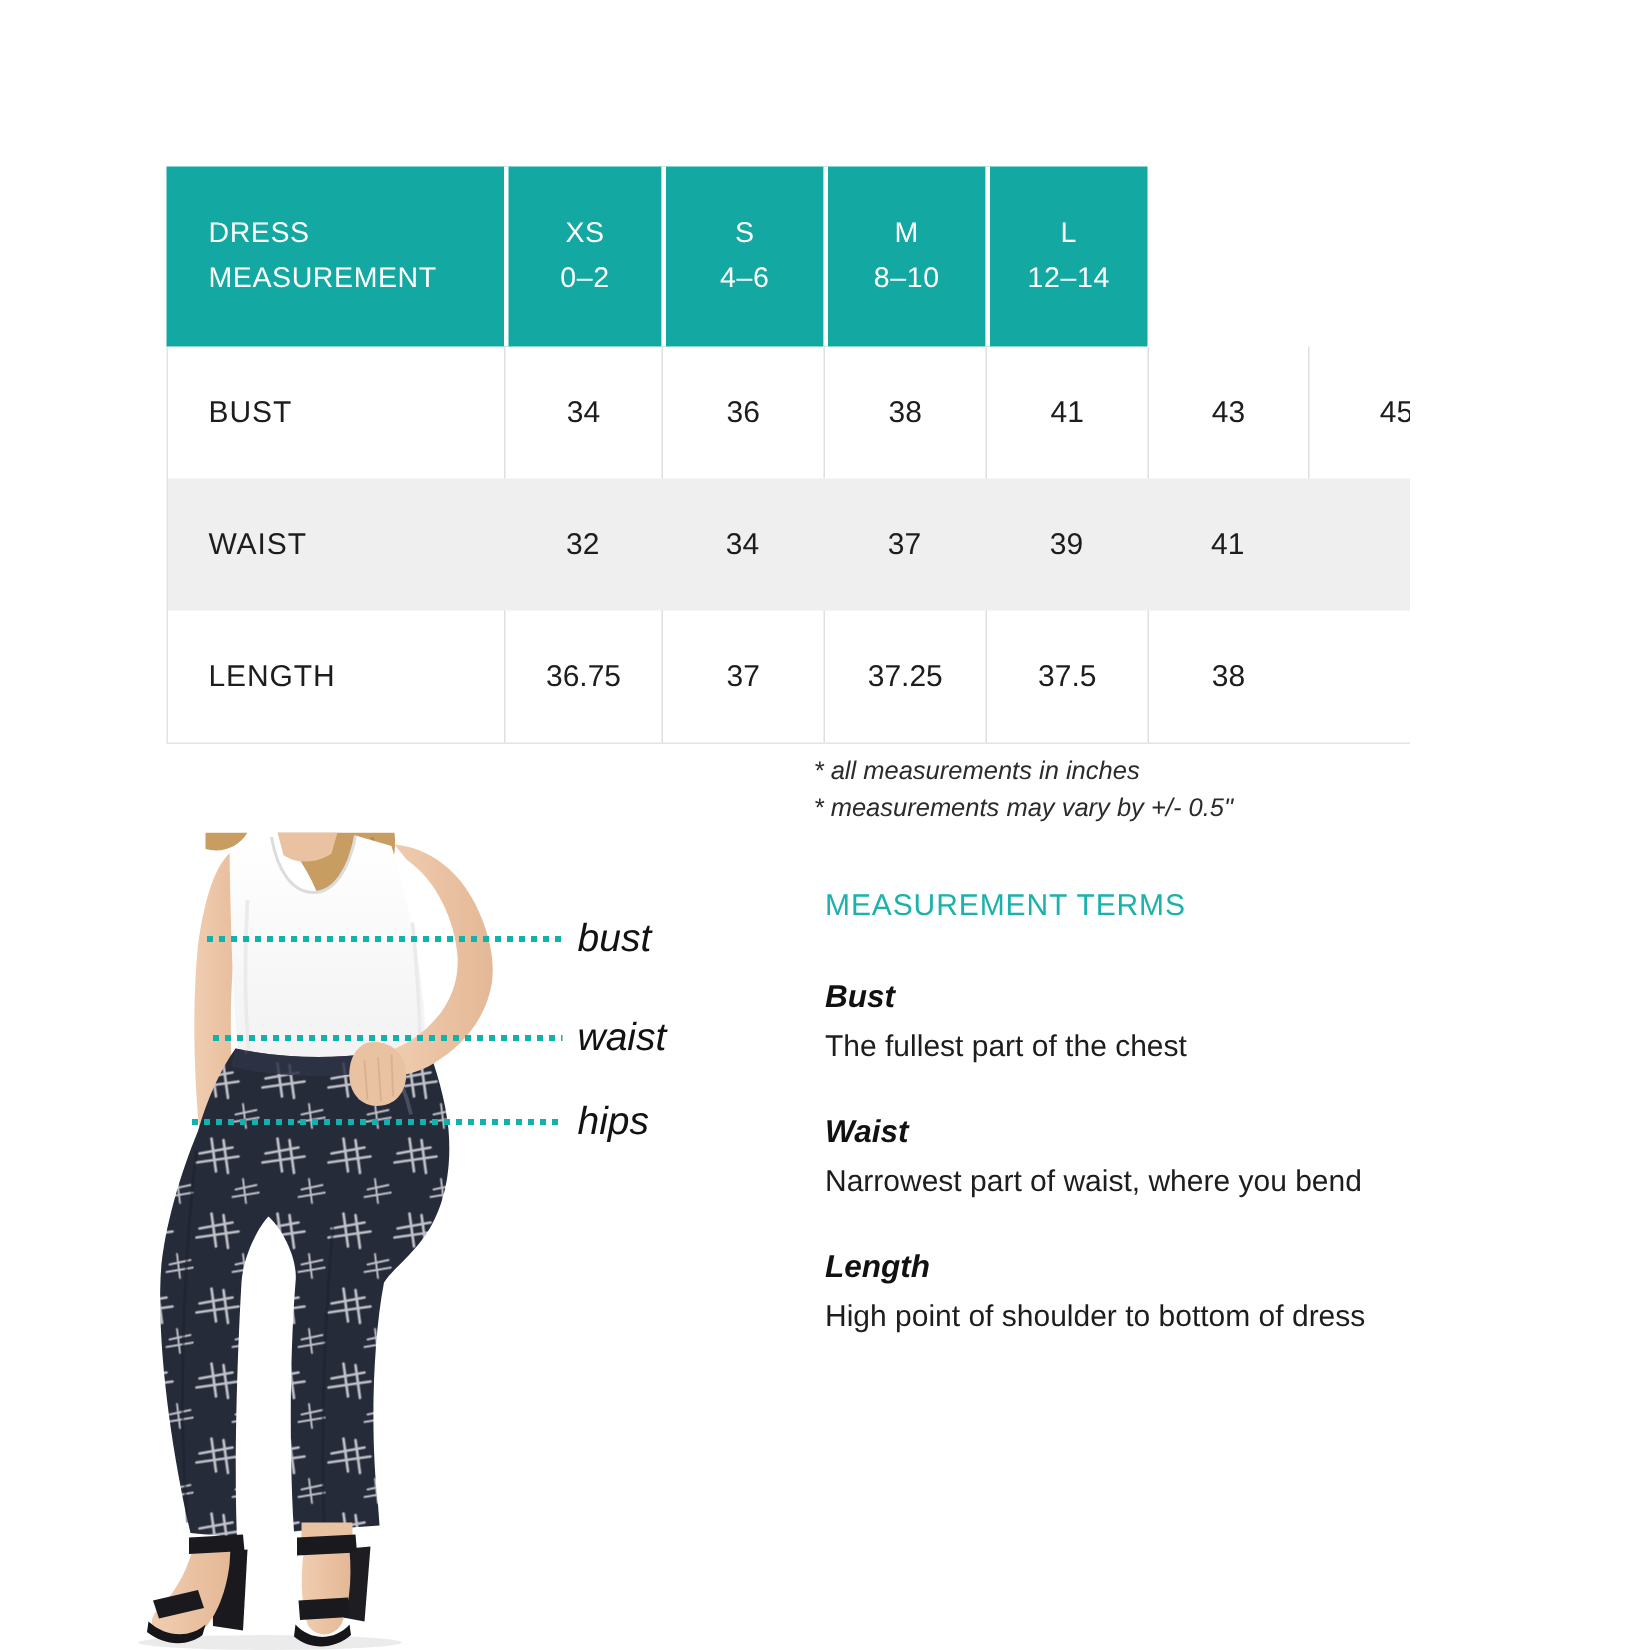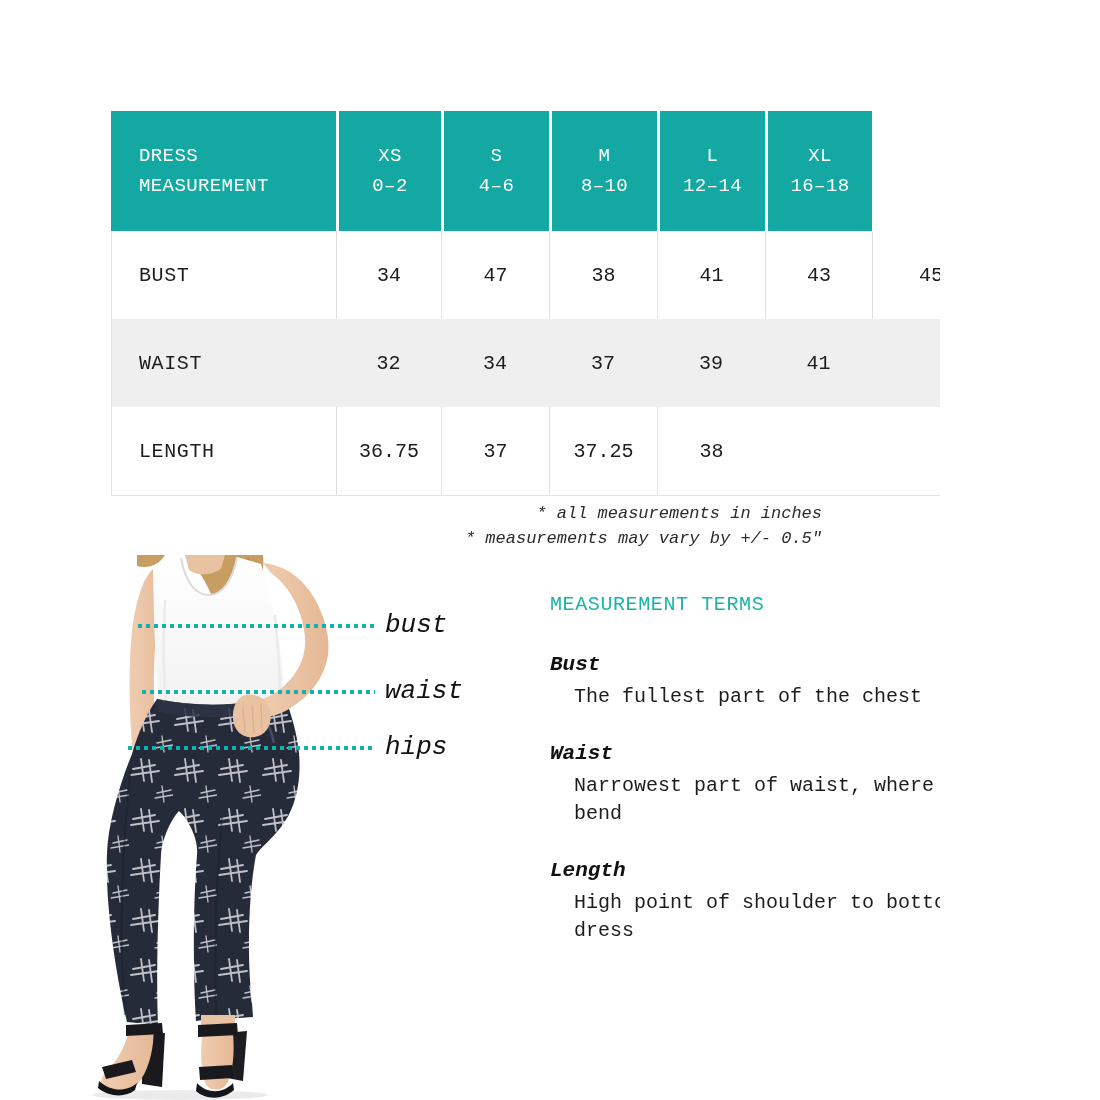--- a/index.html
+++ b/index.html
@@ -7,21 +7,20 @@
   body {
     font-family: "Liberation Sans", sans-serif;
     color: #1f1f1f;
   }
   .canvas {
     position: relative;
     width: 940px;
     height: 1100px;
     background: #ffffff;
     overflow: hidden;
-    font-family: Liberation Mono, monospace;
   }
 
   
   .size-table {
     position: absolute;
     left: 111px;
     top: 111px;
     width: 879px;
   }
   .thead {
@@ -67,21 +66,21 @@
     justify-content: flex-start;
     padding-left: 27px;
     letter-spacing: 0.6px;
   }
 
   
   .footnotes {
     position: absolute;
     top: 501px;
     right: 118px;
-    text-align: right;
+    text-align: left;
     font-style: italic;
     font-size: 17px;
     line-height: 25px;
     color: #2b2b2b;
   }
 
   
   .model-wrap {
     position: absolute;
     left: 85px;
@@ -130,21 +129,20 @@
     font-size: 21px;
     font-weight: bold;
     font-style: italic;
     color: #111111;
     margin-bottom: 7px;
   }
   .term-def {
     font-size: 20px;
     color: #1d1d1d;
     line-height: 28px;
-    margin-left: 24px;
   }
 </style>
 </head>
 <body>
 
 <div class="canvas">
 
   <div class="size-table">
     <div class="thead">
       <div class="th label-col">
@@ -160,49 +158,46 @@
         <div>4–6</div>
       </div>
       <div class="th">
         <div>M</div>
         <div>8–10</div>
       </div>
       <div class="th">
         <div>L</div>
         <div>12–14</div>
       </div>
-      <div class="th">
-        <div>XL</div>
-        <div>16–18</div>
-      </div>
     </div>
 
     <div class="tbody">
       <div class="tr">
         <div class="td label-col">BUST</div>
         <div class="td">34</div>
-        <div class="td">47</div>
+        <div class="td">36</div>
         <div class="td">38</div>
         <div class="td">41</div>
         <div class="td">43</div>
         <div class="td">45</div>
       </div>
       <div class="tr alt">
         <div class="td label-col">WAIST</div>
         <div class="td">32</div>
         <div class="td">34</div>
         <div class="td">37</div>
         <div class="td">39</div>
         <div class="td">41</div>
       </div>
       <div class="tr">
         <div class="td label-col">LENGTH</div>
         <div class="td">36.75</div>
         <div class="td">37</div>
         <div class="td">37.25</div>
+        <div class="td">37.5</div>
         <div class="td">38</div>
       </div>
     </div>
   </div>
 
   <div class="footnotes">
     <div>* all measurements in inches</div>
     <div>* measurements may vary by +/- 0.5"</div>
   </div>
 

